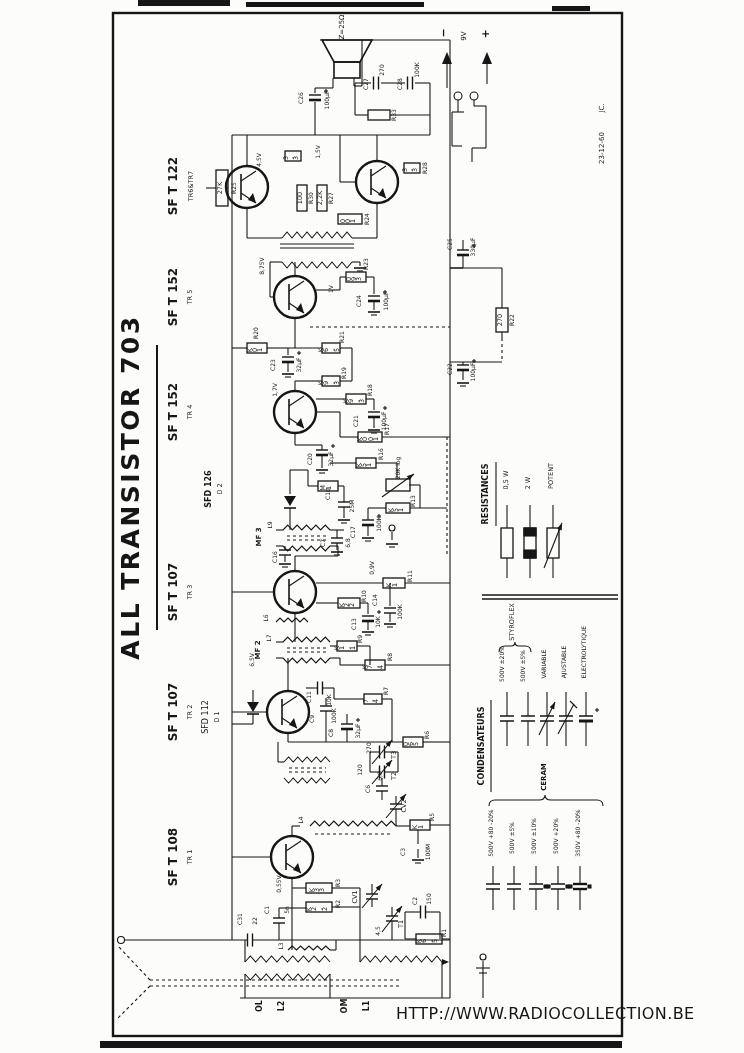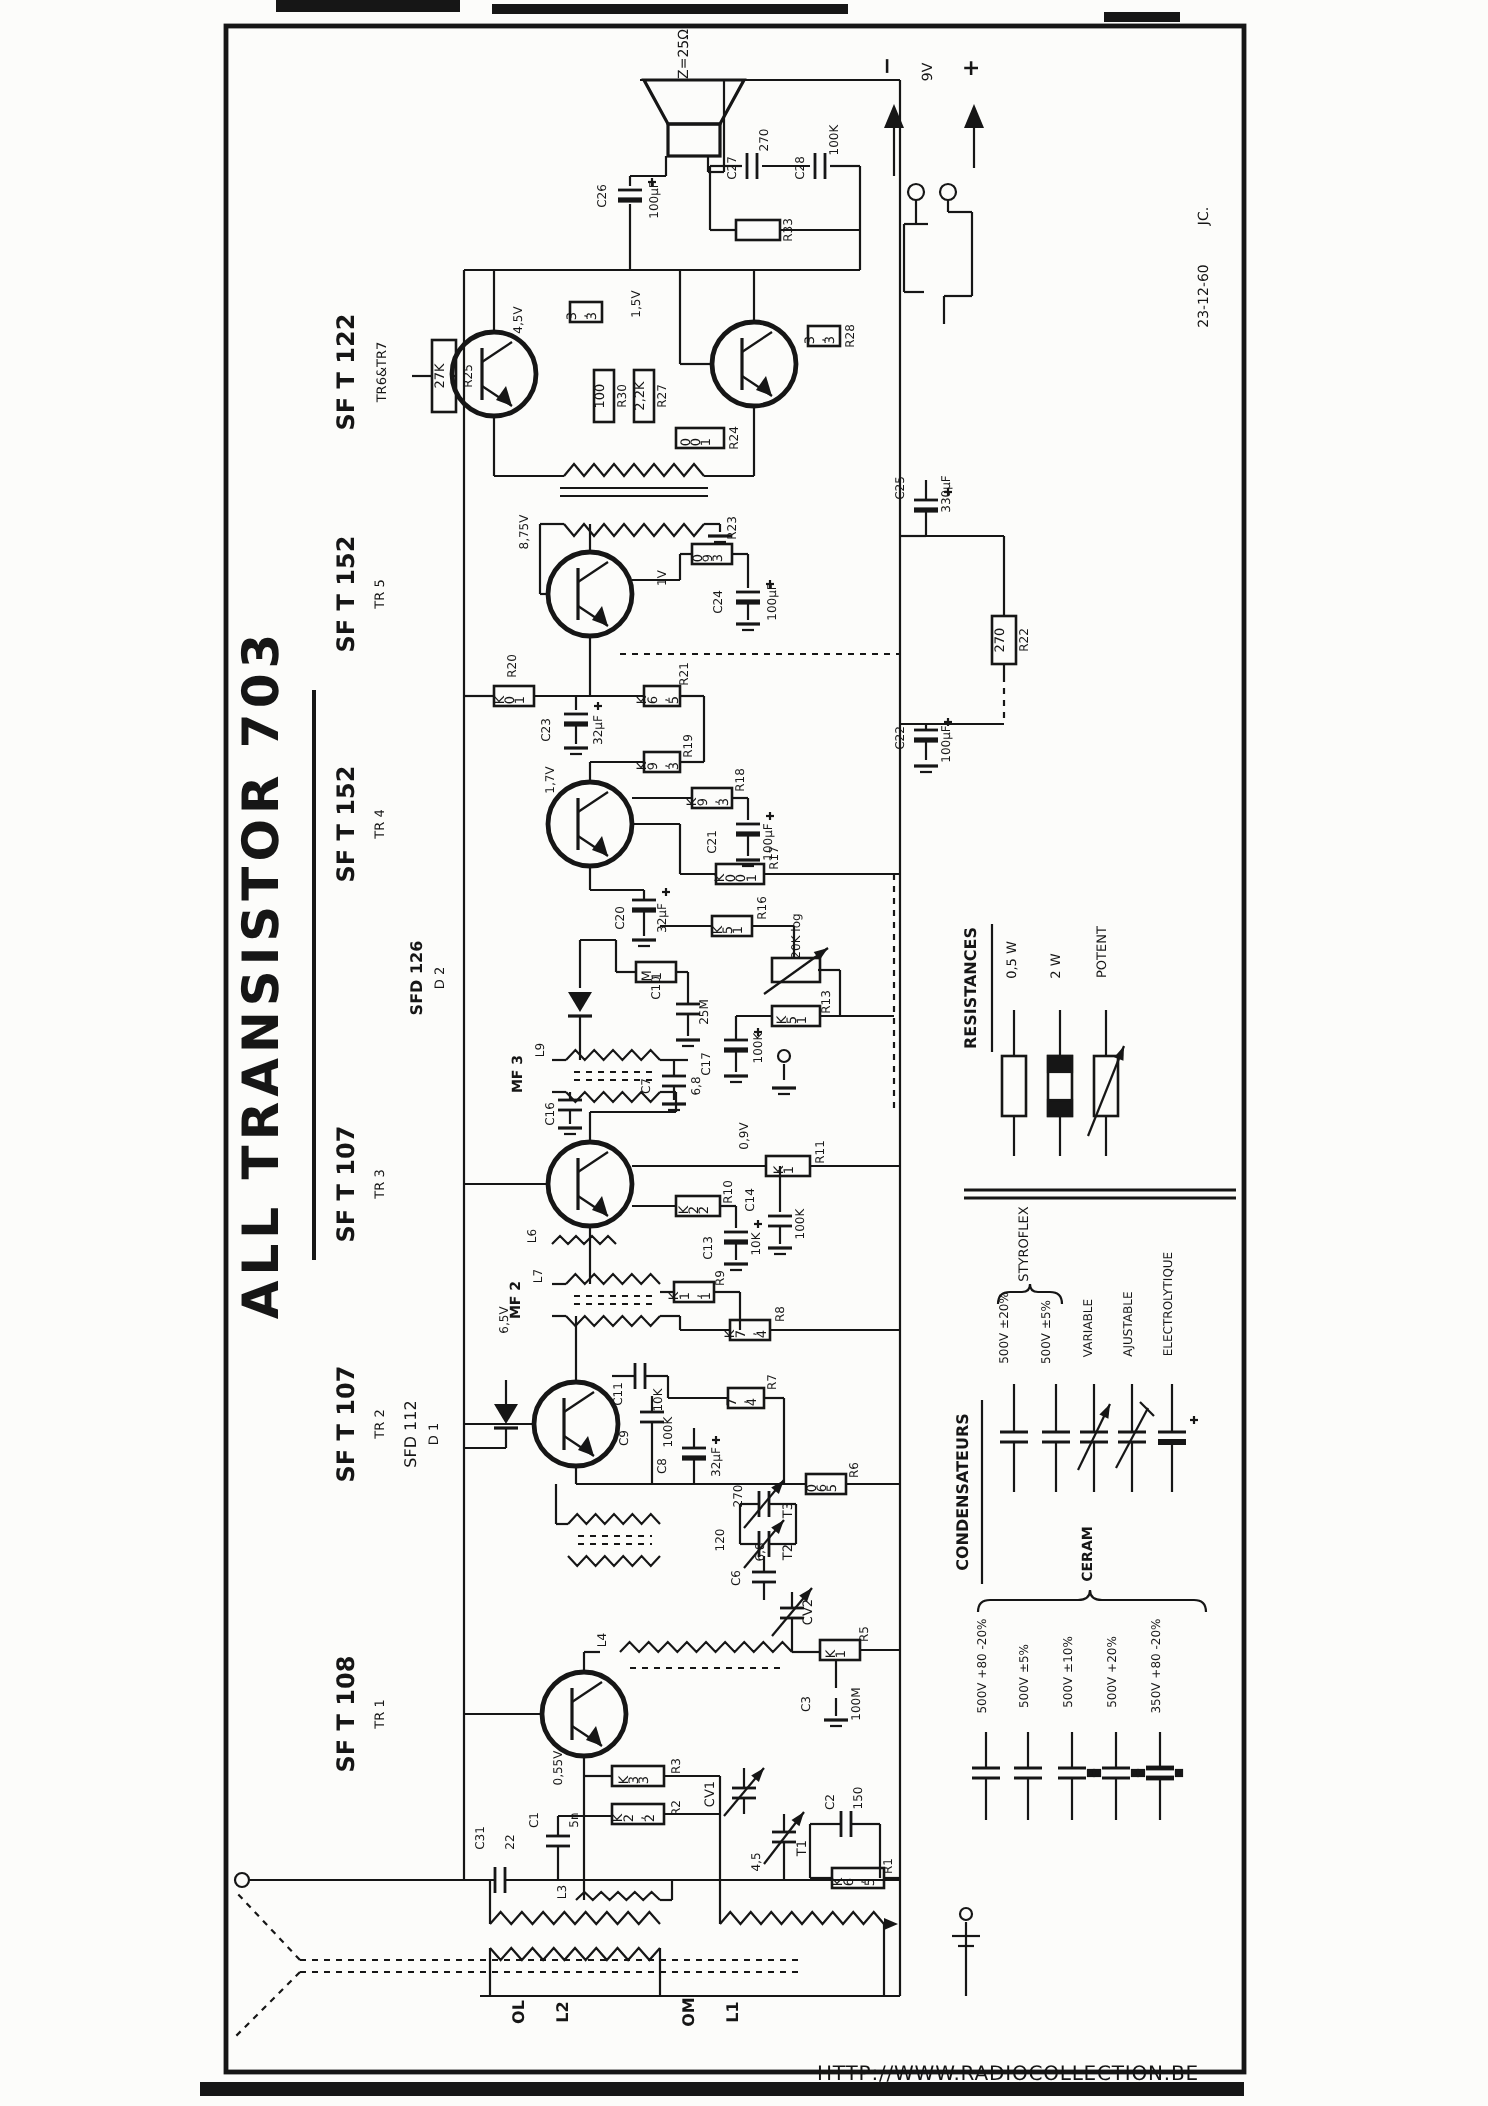--- a/index.html
+++ b/index.html
@@ -1,20 +1,20 @@
 <!DOCTYPE html>
 <html><head>
 <meta charset="utf-8">
 <style>
   html,body{margin:0;padding:0;background:#ffffff;}
   #page{position:relative;width:744px;height:1053px;background:#fcfcfa;overflow:hidden;
         font-family:"DejaVu Sans","Liberation Sans",sans-serif;}
   #schem{position:absolute;left:0;top:0;}
   .url{position:absolute;left:396px;top:1004px;width:216px;text-align:center;
-       font-size:10px;color:#141414;letter-spacing:.4px;white-space:nowrap;margin-top:28px;}
+       font-size:16px;color:#141414;letter-spacing:.4px;white-space:nowrap;}
   svg text{fill:#161616;}
 </style>
 </head>
 <body>
 
 <div id="page">
   <svg id="schem" width="744" height="1053" viewBox="0 0 744 1053">
       <g stroke="#161616" fill="none" stroke-width="1.1">
         <rect x="113" y="13" width="509" height="1023" stroke-width="2.4"></rect>
         <line x1="157" y1="345" x2="157" y2="630" stroke-width="2"></line>

